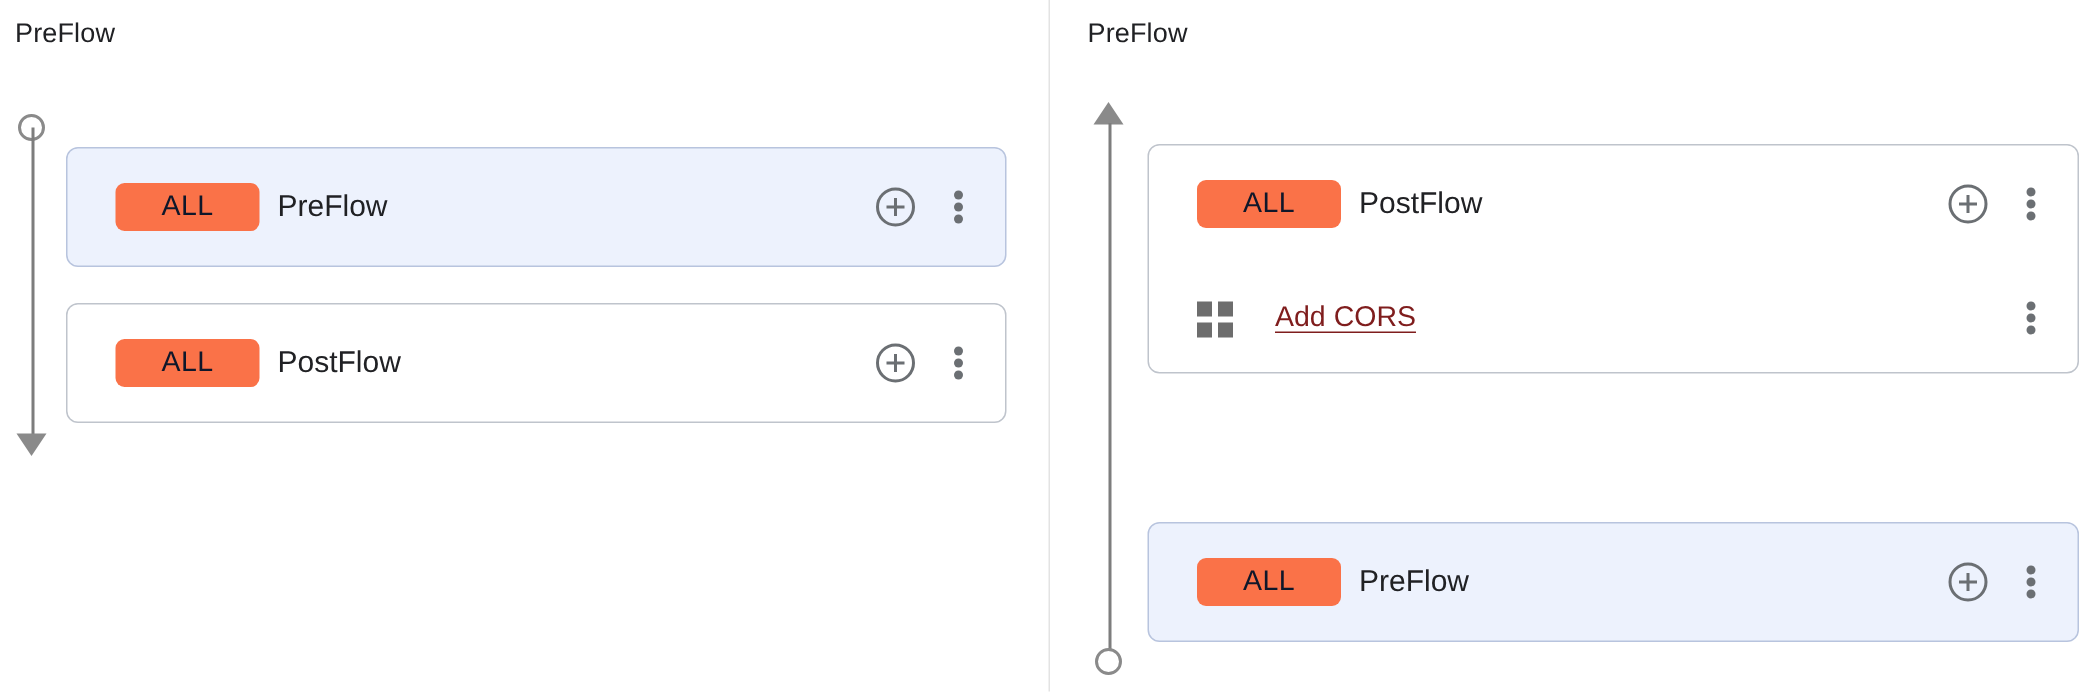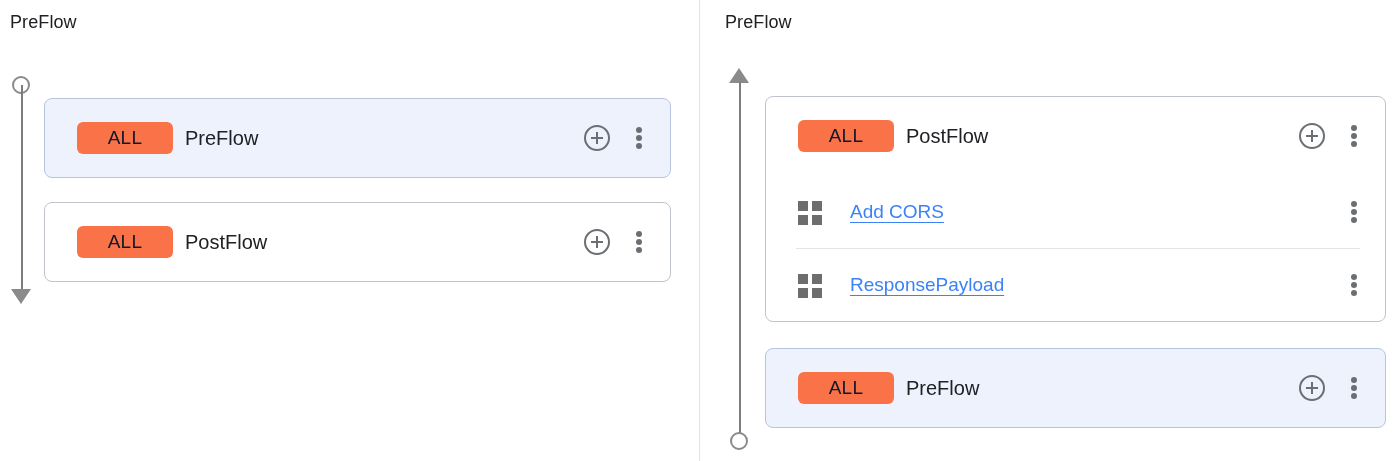--- a/index.html
+++ b/index.html
@@ -211,21 +211,21 @@
   .policy-icon i {
     display: block;
     width: 10px;
     height: 10px;
     background: #6d6d6d;
   }
 
   .policy-link {
     margin-left: 28px;
     font-size: 19px;
-    color: #3b82f6;
+    color: #7f1d1d;
     text-decoration: underline;
     text-underline-offset: 4px;
     white-space: nowrap;
     cursor: pointer;
   }
 
   
   #req-card-preflow  { left: 44px;  top: 98px;  width: 627px; }
   #req-card-postflow { left: 44px;  top: 202px; width: 627px; }
 
@@ -315,35 +315,20 @@
       </span>
       <a class="policy-link">Add CORS</a>
       <span class="row-spacer"></span>
       <span class="kebab-icon">
         <span></span>
         <span></span>
         <span></span>
       </span>
     </div>
 
-    <div class="policy-row">
-      <span class="policy-icon">
-        <i></i>
-        <i></i>
-        <i></i>
-        <i></i>
-      </span>
-      <a class="policy-link">ResponsePayload</a>
-      <span class="row-spacer"></span>
-      <span class="kebab-icon">
-        <span></span>
-        <span></span>
-        <span></span>
-      </span>
-    </div>
   </div>
 
   <div class="card selected" id="res-card-preflow">
     <div class="flow-row">
       <span class="badge">ALL</span>
       <span class="flow-name">PreFlow</span>
       <span class="row-spacer"></span>
       <span class="icon-btn">
         <span class="plus-icon"></span>
       </span>

